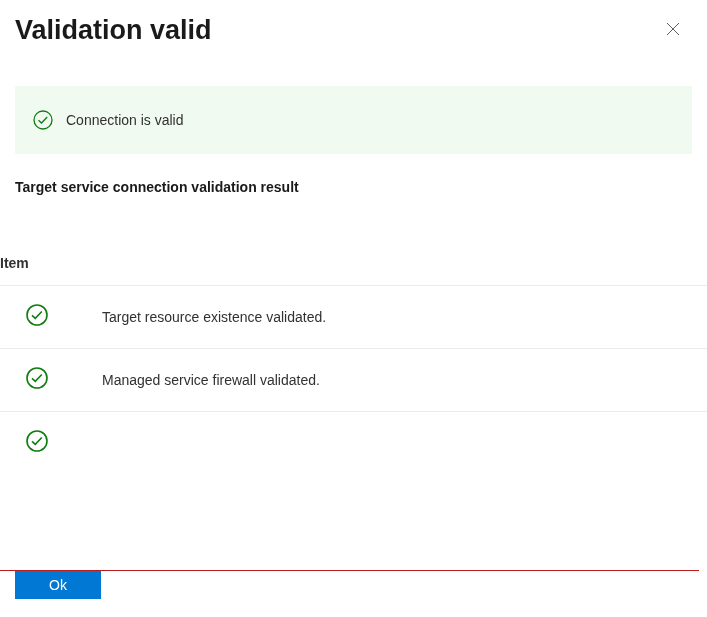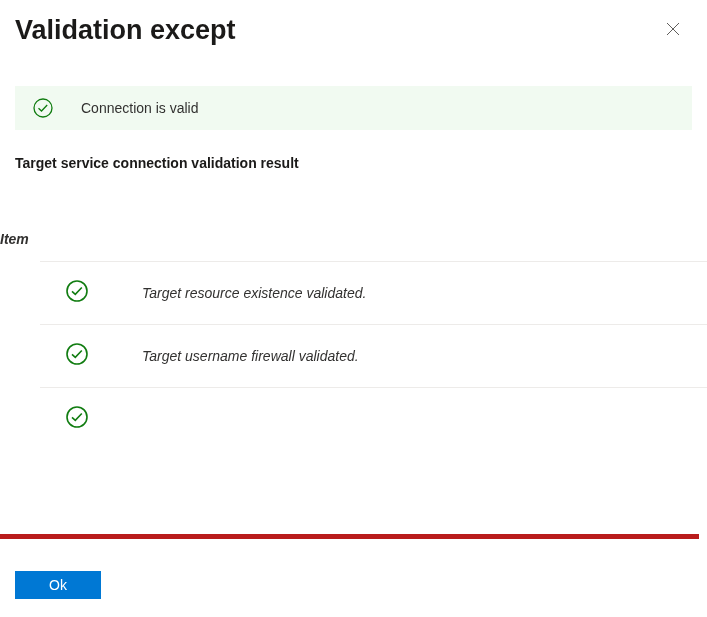--- a/index.html
+++ b/index.html
@@ -30,95 +30,93 @@
       display: flex;
       align-items: center;
       justify-content: center;
       width: 28px;
       height: 28px;
     }
     .close-btn svg { width: 14px; height: 14px; }
     .status-banner {
       margin: 40px 15px 25px 15px;
       background: #f1faf1;
-      padding: 12px 18px;
+      padding: 24px 18px;
       display: flex;
       align-items: center;
-      gap: 28px;
+      gap: 13px;
     }
     .check-circle {
       width: 20px;
       height: 20px;
       flex-shrink: 0;
     }
     .status-text {
       font-size: 14px;
       color: #323130;
     }
     .subtitle {
       font-size: 14px;
       font-weight: 600;
       padding: 0 15px;
       margin-bottom: 50px;
       color: #1b1a19;
     }
     .table {
       width: 100%;
-      font-style: italic;
     }
     .thead .th {
       font-weight: 600;
       font-size: 14px;
       padding: 10px 0 14px 0;
     }
     .col-item { padding-left: 102px; }
     .row {
       display: flex;
       align-items: center;
       border-top: 1px solid #edebe9;
       padding: 18px 0;
       min-height: 56px;
-      margin-left: 40px;
     }
     .row .icon-cell {
       width: 102px;
       padding-left: 26px;
       flex-shrink: 0;
     }
     .row .item-cell {
       font-size: 14px;
       color: #323130;
     }
     .row-check {
       width: 22px;
       height: 22px;
     }
     .footer {
       position: absolute;
       bottom: 18px;
       left: 0;
       right: 8px;
-      border-top: 5px solid #b91c1c;
-      padding: 32px 15px 0 15px;
+      border-top: 1px solid #b91c1c;
+      padding: 0 15px 0 15px;
     }
     .ok-btn {
       background: #0078d4;
       color: #fff;
       border: none;
       font-size: 14px;
       padding: 6px 34px;
       cursor: pointer;
       font-family: inherit;
     }
   </style>
 </head>
 <body>
 
 <div class="header">
-  <h1 class="title">Validation except</h1>
+  <h1 class="title">Validation valid</h1>
   <button class="close-btn">
     <svg viewBox="0 0 14 14">
       <path d="M1 1 L13 13 M13 1 L1 13" stroke="#605e5c" stroke-width="1" fill="none"></path>
     </svg>
   </button>
 </div>
 
 <div class="status-banner">
   <svg class="check-circle" viewBox="0 0 20 20">
     <circle cx="10" cy="10" r="9" stroke="#107c10" stroke-width="1.3" fill="none"></circle>
@@ -142,21 +140,21 @@
     </div>
     <div class="item-cell">Target resource existence validated.</div>
   </div>
   <div class="row">
     <div class="icon-cell">
       <svg class="row-check" viewBox="0 0 22 22">
         <circle cx="11" cy="11" r="10" stroke="#107c10" stroke-width="1.6" fill="none"></circle>
         <path d="M6 11.3 L9.3 14.3 L15.8 7.5" stroke="#107c10" stroke-width="1.6" fill="none"></path>
       </svg>
     </div>
-    <div class="item-cell">Target username firewall validated.</div>
+    <div class="item-cell">Managed service firewall validated.</div>
   </div>
   <div class="row">
     <div class="icon-cell">
       <svg class="row-check" viewBox="0 0 22 22">
         <circle cx="11" cy="11" r="10" stroke="#107c10" stroke-width="1.6" fill="none"></circle>
         <path d="M6 11.3 L9.3 14.3 L15.8 7.5" stroke="#107c10" stroke-width="1.6" fill="none"></path>
       </svg>
     </div>
   </div>
 </div>

